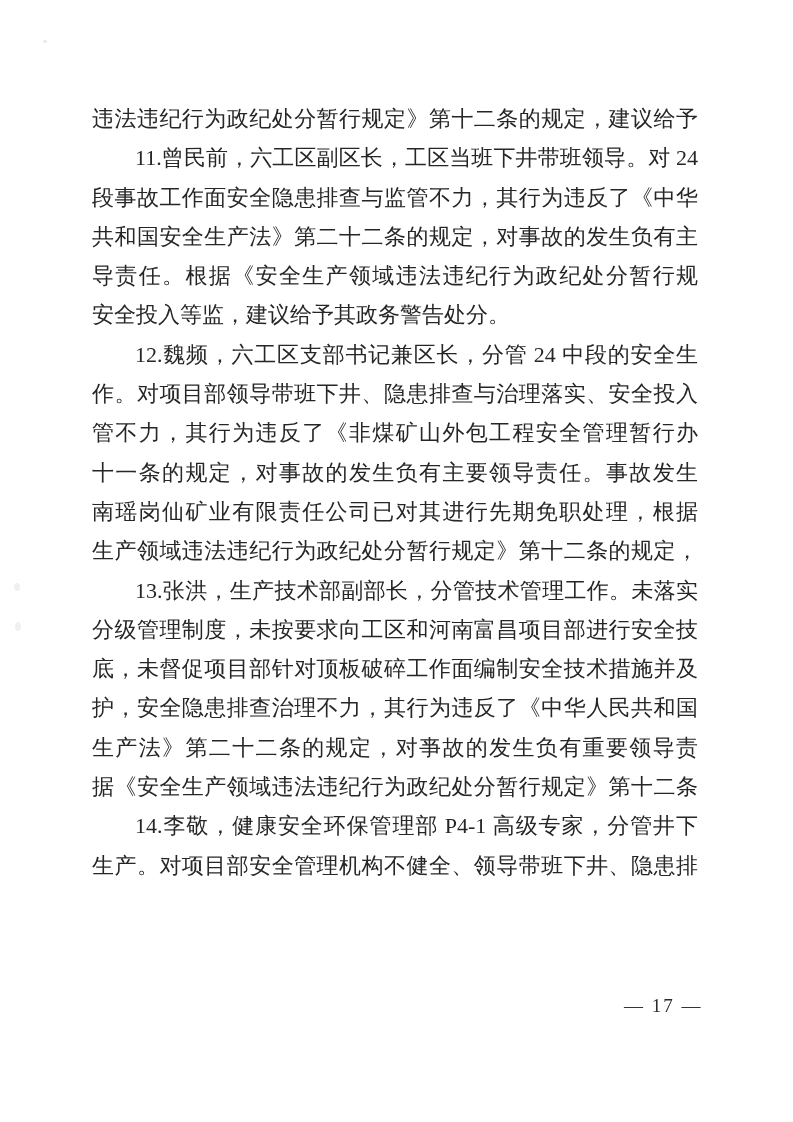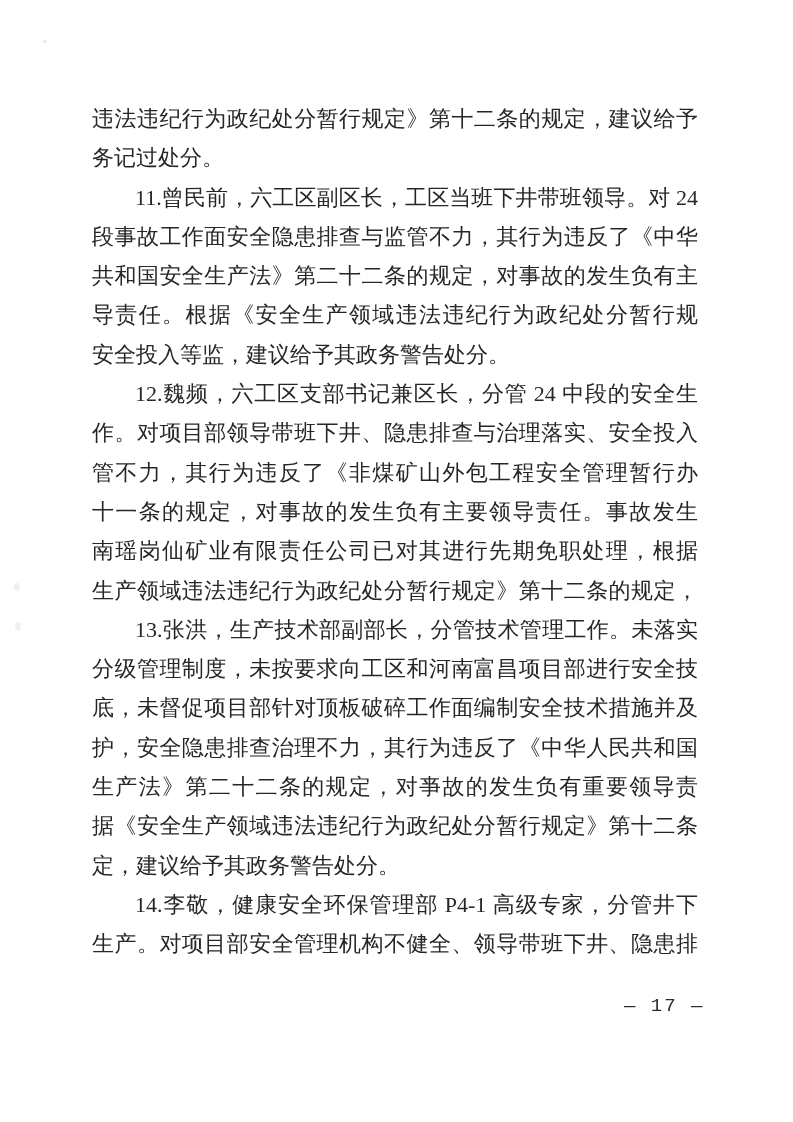--- a/index.html
+++ b/index.html
@@ -43,21 +43,21 @@
   .line.indent {
     text-indent: 43px;
   }
   .page-number {
     position: absolute;
     left: 624px;
     top: 995px;
     font-size: 19px;
     color: #2b2b2b;
     letter-spacing: 2px;
-    font-family: Liberation Mono, monospace;
+    font-family: Liberation Serif, serif;
   }
   .speck {
     position: absolute;
     background: #e9e9e9;
     border-radius: 50%;
   }
   .speck.s1 { left: 43px;  top: 40px;  width: 4px; height: 3px; }
   .speck.s2 { left: 14px;  top: 583px; width: 6px; height: 8px; opacity: .7; }
   .speck.s3 { left: 15px;  top: 622px; width: 6px; height: 9px; opacity: .7; }
 </style>
@@ -65,38 +65,36 @@
 <body>
 
 <div class="page">
 
   <div class="speck s1"></div>
   <div class="speck s2"></div>
   <div class="speck s3"></div>
 
   <div class="text-block">
       <div class="line justify">违法违纪行为政纪处分暂行规定》第十二条的规定，建议给予其政</div>
-      <div class="line">务记过处分。</div>
       <div class="line justify indent">11.曾民前，六工区副区长，工区当班下井带班领导。对 24 中</div>
       <div class="line justify">段事故工作面安全隐患排查与监管不力，其行为违反了《中华人民</div>
       <div class="line justify">共和国安全生产法》第二十二条的规定，对事故的发生负有主要领</div>
       <div class="line justify">导责任。根据《安全生产领域违法违纪行为政纪处分暂行规定》第</div>
       <div class="line">安全投入等监，建议给予其政务警告处分。</div>
       <div class="line justify indent">12.魏频，六工区支部书记兼区长，分管 24 中段的安全生产工</div>
       <div class="line justify">作。对项目部领导带班下井、隐患排查与治理落实、安全投入等监</div>
       <div class="line justify">管不力，其行为违反了《非煤矿山外包工程安全管理暂行办法》第</div>
       <div class="line justify">十一条的规定，对事故的发生负有主要领导责任。事故发生后，湖</div>
       <div class="line justify">南瑶岗仙矿业有限责任公司已对其进行先期免职处理，根据《安全</div>
       <div class="line justify">生产领域违法违纪行为政纪处分暂行规定》第十二条的规定，建议</div>
       <div class="line justify indent">13.张洪，生产技术部副部长，分管技术管理工作。未落实顶板</div>
       <div class="line justify">分级管理制度，未按要求向工区和河南富昌项目部进行安全技术交</div>
       <div class="line justify">底，未督促项目部针对顶板破碎工作面编制安全技术措施并及时支</div>
       <div class="line justify">护，安全隐患排查治理不力，其行为违反了《中华人民共和国安全</div>
       <div class="line justify">生产法》第二十二条的规定，对亊故的发生负有重要领导责任。根</div>
       <div class="line justify">据《安全生产领域违法违纪行为政纪处分暂行规定》第十二条的规</div>
-      <div class="line">定，建议给予其政务警告处分。</div>
       <div class="line justify indent">14.李敬，健康安全环保管理部 P4-1 高级专家，分管井下安全</div>
       <div class="line justify">生产。对项目部安全管理机构不健全、领导带班下井、隐患排查与</div>
     </div>
 
   <div class="page-number">— 17 —</div>
 
 </div>
 
 </body></html>

